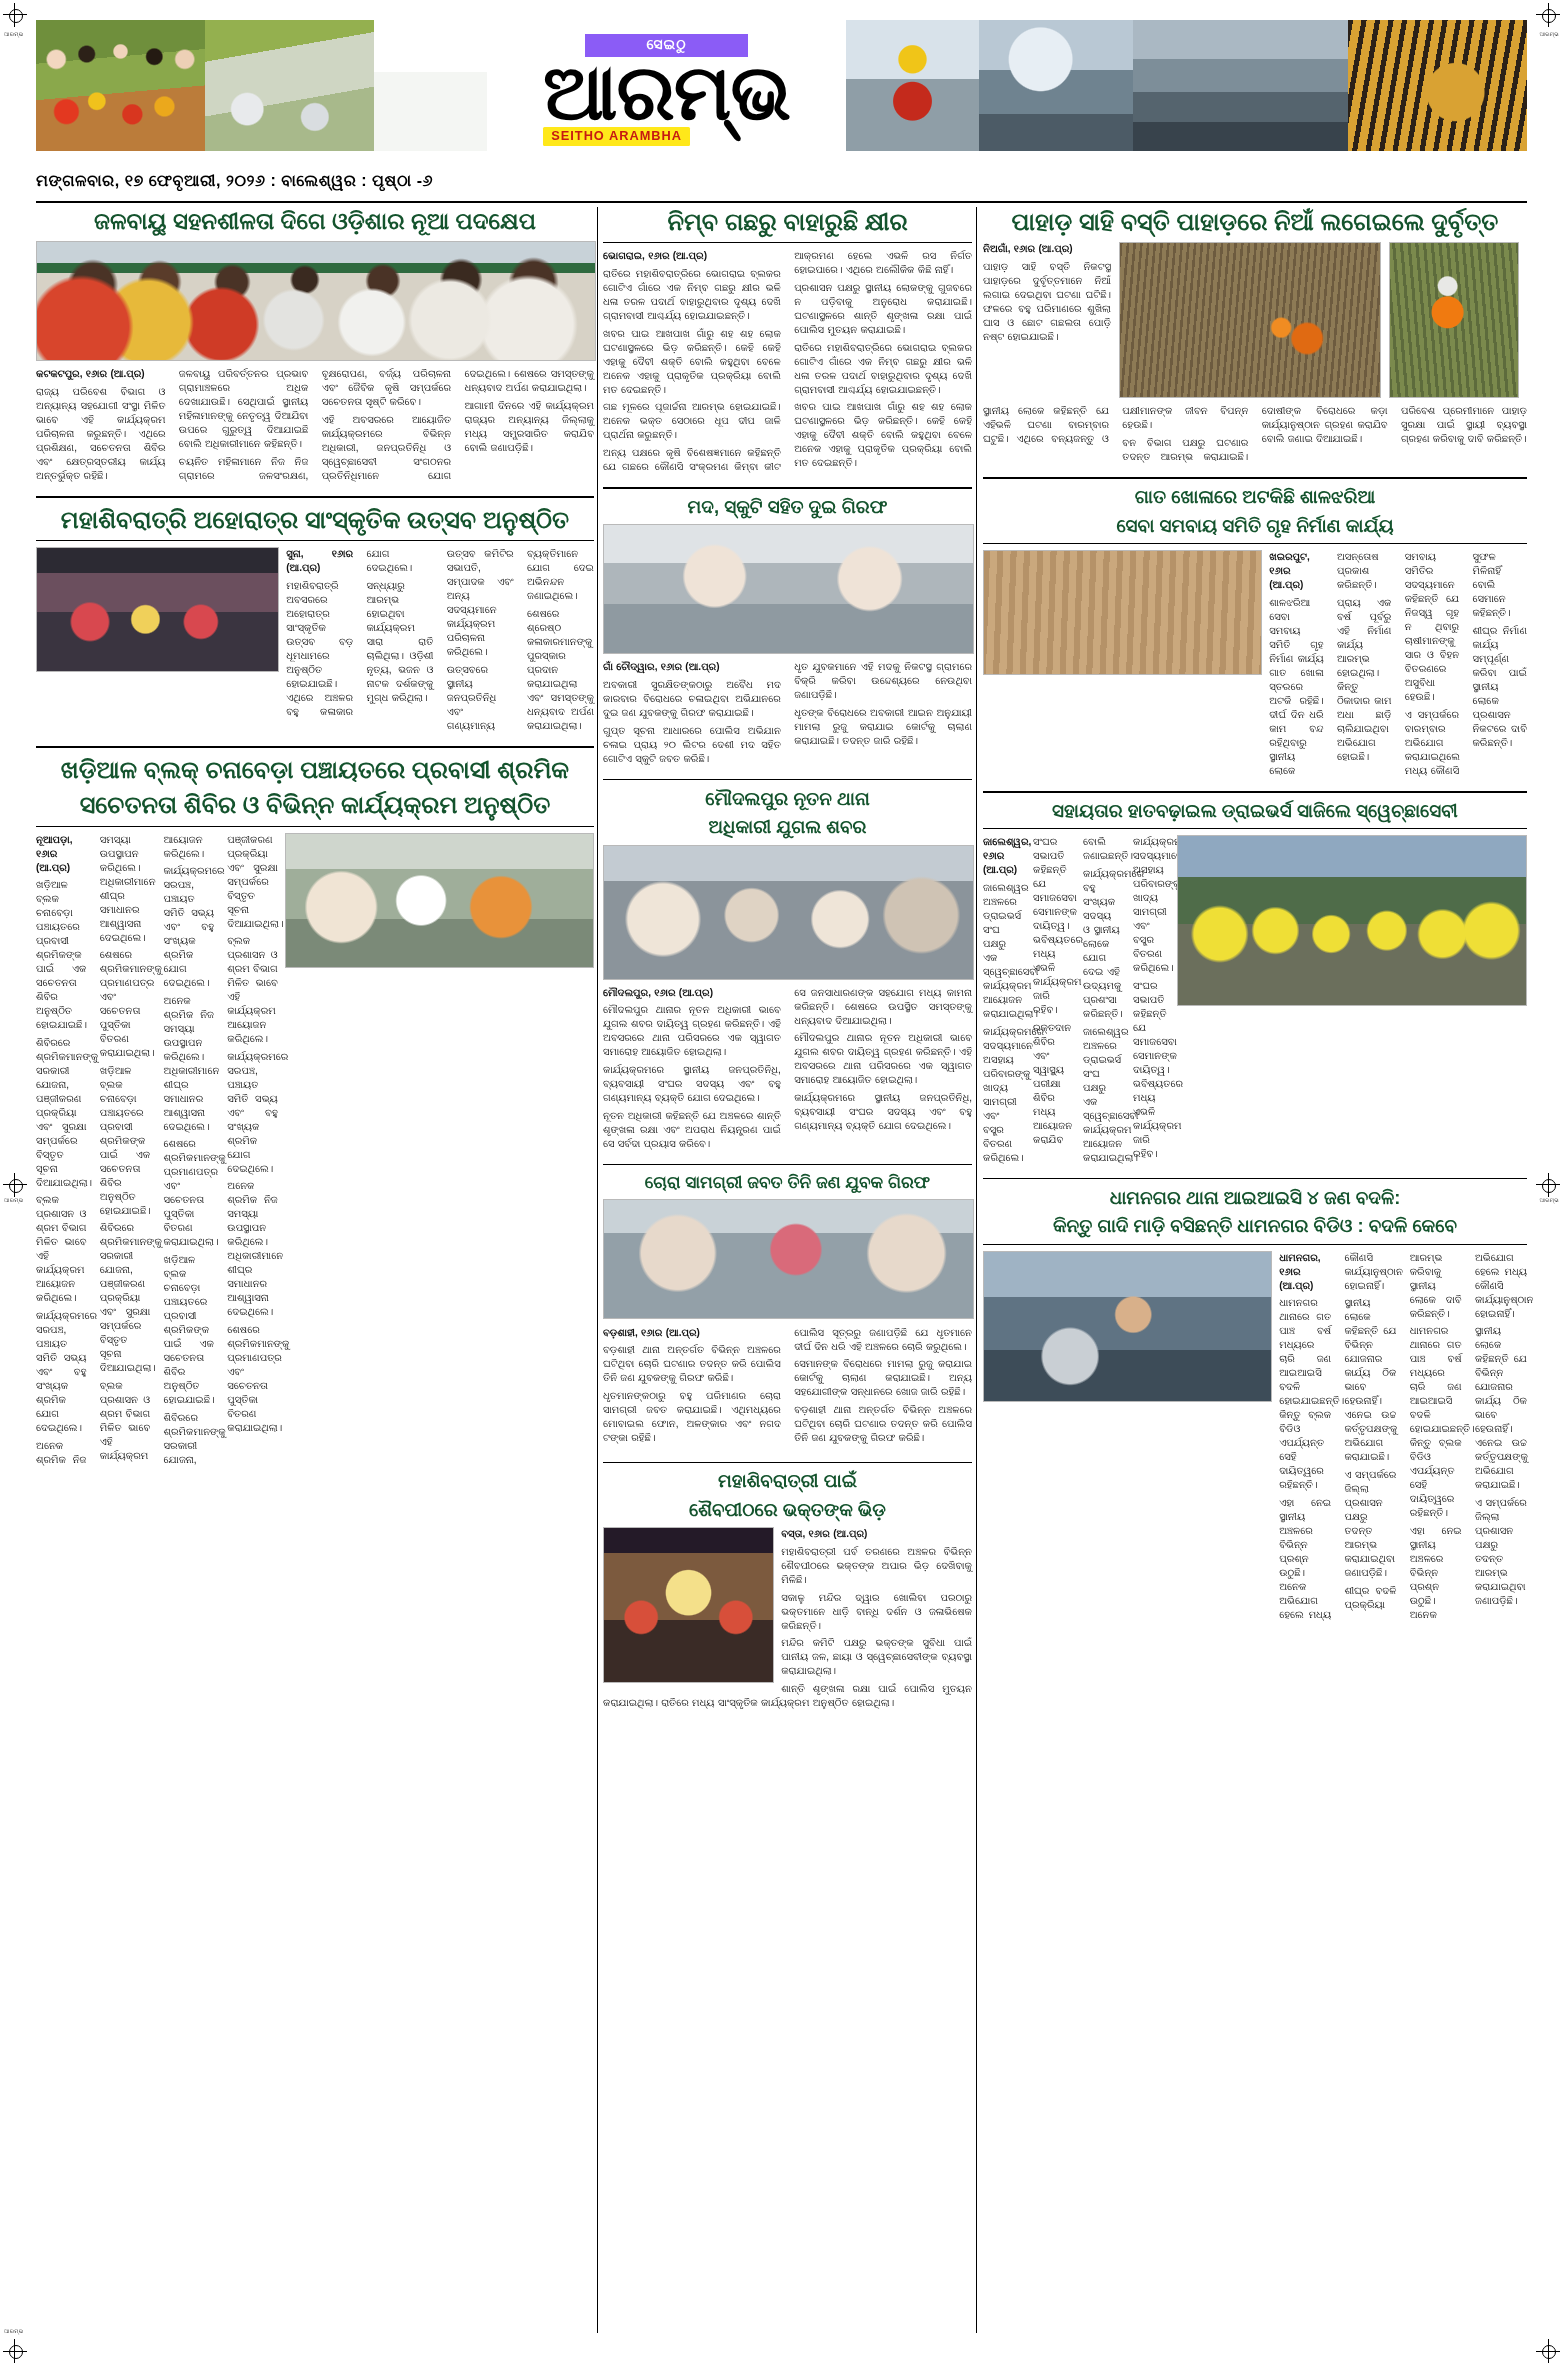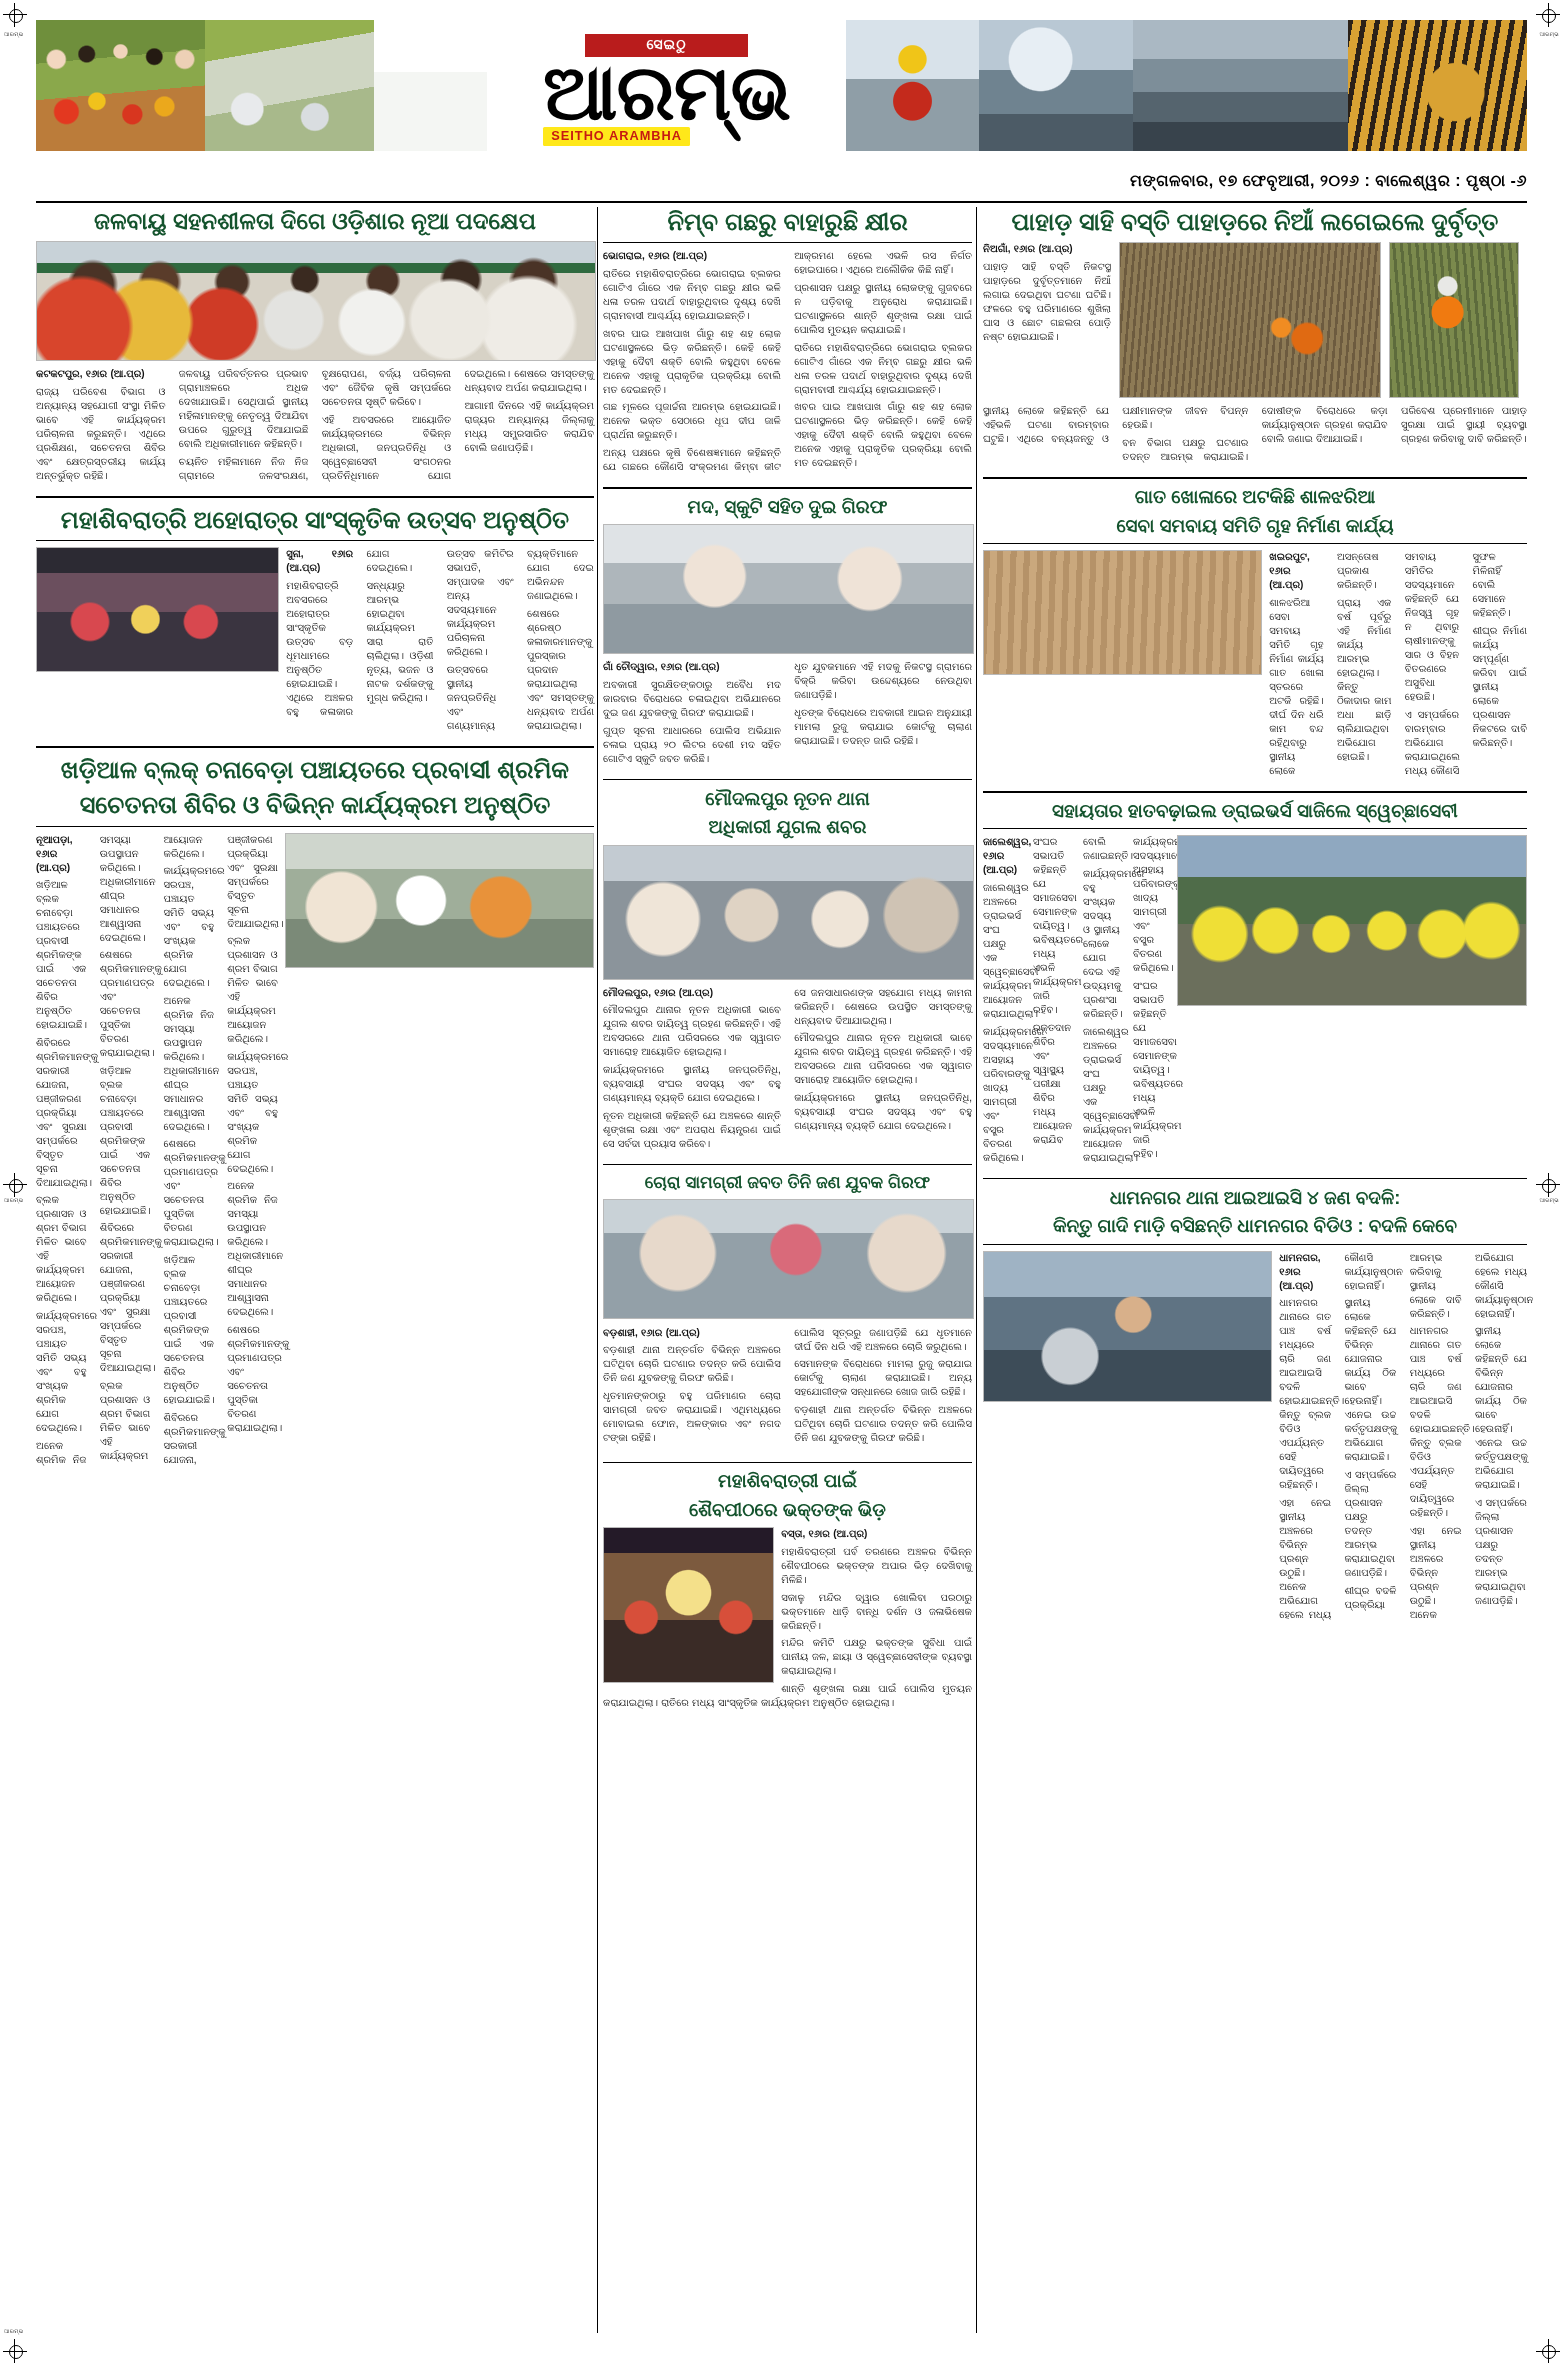--- a/index.html
+++ b/index.html
@@ -21,21 +21,21 @@
   .sidecode{position:absolute;font-size:5.6px;color:#222;letter-spacing:0.3px;}
   .sidecode .b{display:block;line-height:5.1px;}
 
   
   .masthead{position:absolute;left:36px;top:19.5px;width:1491px;height:149px;}
   .mast-strip{position:absolute;top:0;height:131px;overflow:hidden;}
   .mast-left{left:0;width:502px;}
   .mast-right{right:0;width:681px;}
   .mast-center{position:absolute;left:451px;top:0;width:359px;height:149px;background:#fff;text-align:center;z-index:5;}
   .mast-kicker{
-    display:inline-block;background:#b91c1c;color:#fff;
+    display:inline-block;background:#8b5cf6;color:#fff;
     font-size:14px;letter-spacing:1px;padding:2.6px 61px 3.6px;margin-top:14.3px;
     font-family:"Liberation Sans", sans-serif;font-weight:700;
   }
   .mast-title{
     font-size:77px;line-height:68px;font-weight:700;margin-top:1px;
     letter-spacing:-1px;color:#000;
   }
   .mast-badge{
     position:absolute;left:56px;top:107px;background:#ffe81a;color:#c61a12;
     font-weight:700;font-size:12.8px;letter-spacing:1px;padding:1.5px 8.2px 2.6px;
@@ -67,21 +67,21 @@
       radial-gradient(circle at 40% 30%,#e7eef4 0 24%,transparent 25%),
       linear-gradient(180deg,#b9c8d4 0 38%,#6f8390 38% 72%,#4c5b66 72% 100%);}
   .ph-f{left:287px;width:215px;background:
       linear-gradient(180deg,#aab8c3 0 30%,#7d8e99 30% 55%,#55646e 55% 78%,#38434c 78% 100%);}
   .ph-g{left:502px;width:179px;background:
       radial-gradient(circle at 60% 55%,#d9a233 0 22%,transparent 23%),
       repeating-linear-gradient(100deg,#2b2118 0 5.1px,#d9a233 5.1px 13.3px),
       linear-gradient(180deg,#3f6b2b 0 35%,#5f8f3a 35% 100%);}
 
   .dateline{
-    position:absolute;left:36px;top:172px;width:1491px;text-align:right;
+    position:absolute;left:36px;top:172px;width:1491px;text-align:left;
     font-size:16px;font-weight:700;letter-spacing:0.5px;color:#000;
   }
   .rule-top{position:absolute;left:36px;top:201px;width:1491px;height:2px;background:#000;}
 
   
   .col{position:absolute;top:207px;}
   .colA{left:36px;width:558px;}
   .colB{left:603px;width:369px;}
   .colC{left:983px;width:544px;}
   .vrule{position:absolute;top:207px;width:1px;background:#000;height:2126px;}

